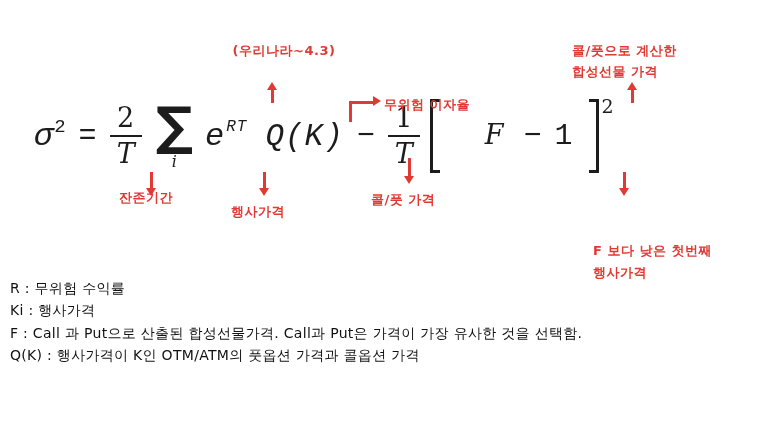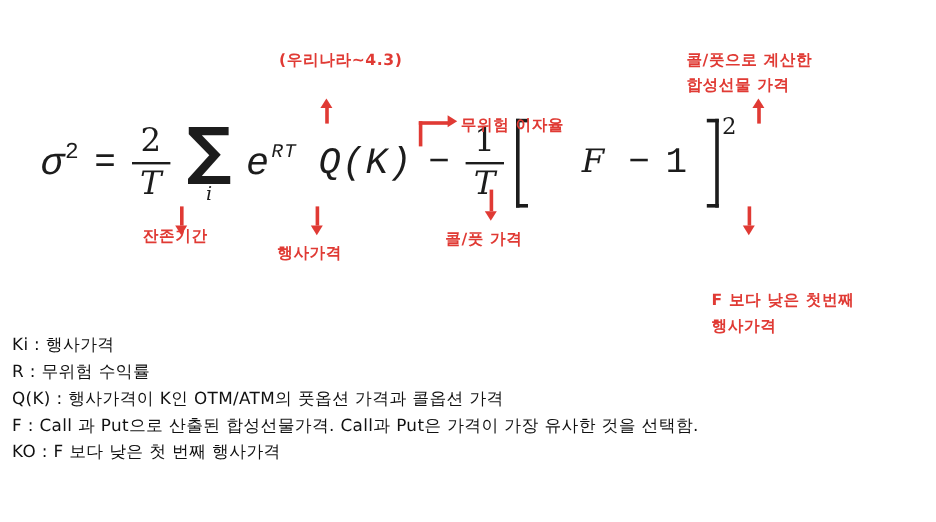--- a/index.html
+++ b/index.html
@@ -148,20 +148,19 @@
   <div class="arrow" style="left:618px; top:172px; height:24px;">
     <div class="shaft"></div>
     <div class="head-down"></div>
   </div>
   <div class="red-label" style="left:593px; top:196px; line-height:22px;margin-top:44px;">
     <div>F 보다 낮은 첫번째</div>
     <div>행사가격</div>
   </div>
 
   <div class="definitions">
+    <div class="def-line">R : 무위험 수익률</div>
     <div class="def-line">Ki : 행사가격</div>
-    <div class="def-line">R : 무위험 수익률</div>
+    <div class="def-line">F : Call 과 Put으로 산출된 합성선물가격. Call과 Put은 가격이 가장 유사한 것을 선택함.</div>
     <div class="def-line">Q(K) : 행사가격이 K인 OTM/ATM의 풋옵션 가격과 콜옵션 가격</div>
-    <div class="def-line">F : Call 과 Put으로 산출된 합성선물가격. Call과 Put은 가격이 가장 유사한 것을 선택함.</div>
-    <div class="def-line">KO : F 보다 낮은 첫 번째 행사가격</div>
   </div>
 
 </div>
 
 </body></html>

